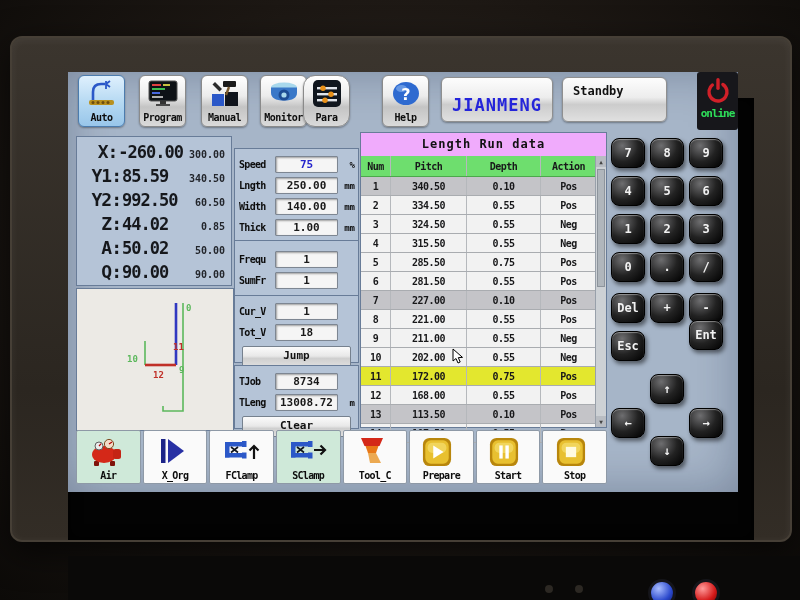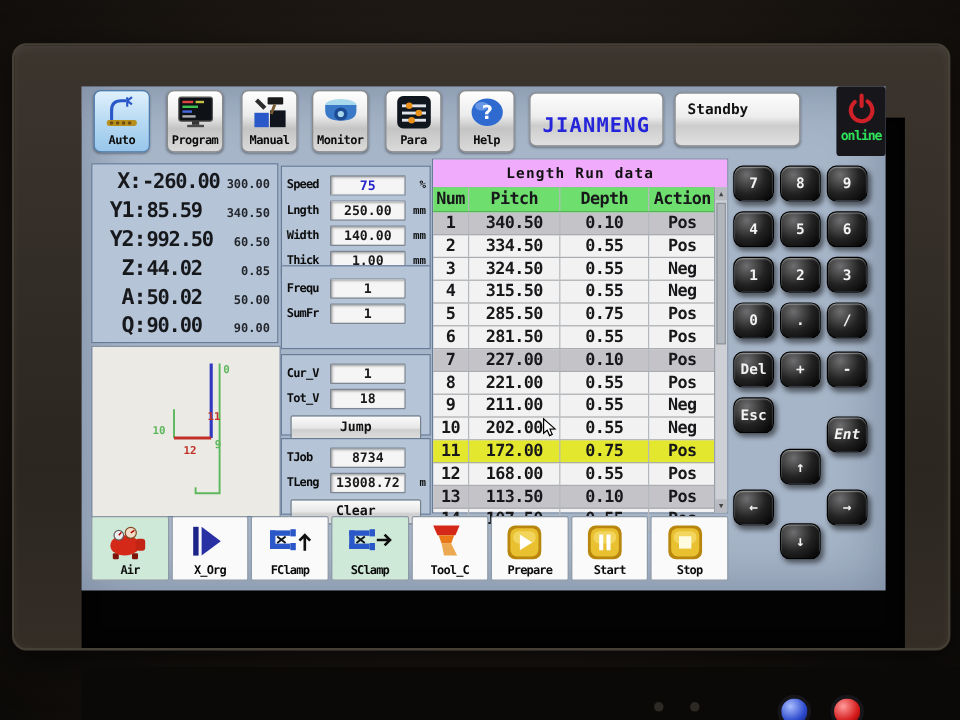--- a/index.html
+++ b/index.html
@@ -49,43 +49,43 @@
   .panel{position:absolute;background:#b5c4d7;border:1px solid #687c98;box-sizing:border-box;}
   #coord-panel{left:8px;top:64px;width:156px;height:150px;padding:4px 6px 0 2px;}
   .axis-row{display:flex;align-items:baseline;height:24px;}
   .axis-label{width:42px;text-align:right;font-size:18px;font-weight:bold;color:#16181c;letter-spacing:-1px;}
   .axis-value{flex:1;font-size:17px;font-weight:bold;color:#16181c;letter-spacing:-1px;padding-left:1px;}
   .axis-target{width:46px;text-align:right;font-size:10px;font-weight:bold;color:#23262c;}
 
   #sketch-panel{left:8px;top:216px;width:156px;height:141px;background:#eceae5;border:1px solid #687c98;}
 
   .mid{left:166px;width:125px;padding-top:5px;}
-  #mid-1{top:66px;height:93px;}
-  #mid-2{top:149px;height:70px;padding-top:8px;}
+  #mid-1{top:76px;height:93px;}
+  #mid-2{top:168px;height:56px;padding-top:8px;}
   #mid-3{top:223px;height:68px;}
   #mid-4{top:293px;height:64px;}
   .f-row{display:flex;align-items:center;height:21px;padding:0 3px 0 4px;}
   .f-label{width:36px;font-size:10px;font-weight:bold;color:#0d0d0d;letter-spacing:-.7px;}
   .f-input{flex:1;height:15px;background:#f5f5f5;border:1px solid #7d8692;border-radius:1px;
     box-shadow:inset 1px 1px 2px rgba(0,0,0,.35);font-size:11px;font-weight:bold;color:#1a1a1a;
     text-align:center;line-height:15px;cursor:text;}
   .f-input.blue{color:#2424cc;}
   .f-unit{width:17px;text-align:right;font-size:9px;font-weight:bold;color:#0d0d0d;}
   .bar-btn{height:19px;margin:3px 7px 0 7px;border:1px solid #76818e;border-radius:2px;cursor:pointer;
     background:linear-gradient(#fbfbfb,#e8e8e8 48%,#cfcfcf 60%,#dedede);
     font-size:11px;font-weight:bold;color:#111;text-align:center;line-height:18px;}
 
   
   #run-table{left:292px;top:60px;width:247px;height:296px;background:#f2f2f2;border:1px solid #687c98;}
   .tbl-title{height:23px;background:#f0abfc;border-bottom:1px solid #8a97a8;
     font-size:12px;font-weight:bold;color:#111;text-align:center;line-height:23px;letter-spacing:1px;}
   .tbl-grid{position:absolute;left:0;top:23px;right:10px;bottom:0;}
   .tbl-row{display:flex;height:18px;border-bottom:1px solid #a9acb0;}
   .tbl-row.hdr{height:20px;background:#6ede6e;border-bottom:1px solid #4ca84c;}
-  .tbl-cell{box-sizing:border-box;border-right:1px solid #b5b8bc;font-size:14px;font-weight:bold;color:#18181a;
+  .tbl-cell{box-sizing:border-box;border-right:1px solid #b5b8bc;font-size:10px;font-weight:bold;color:#18181a;
     display:flex;align-items:center;justify-content:center;letter-spacing:-.5px;}
   .c-num{width:30px;}.c-pitch{width:76px;}.c-depth{width:74px;}.c-action{flex:1;border-right:none;}
   .tbl-row.gray{background:#c4c4c8;}
   .tbl-row.selected{background:#e3e72e;}
   .tbl-scroll{position:absolute;right:0;top:23px;bottom:0;width:10px;background:#cdd1d5;border-left:1px solid #98a0aa;cursor:pointer;}
   .scr-arrow{position:absolute;left:0;width:10px;height:11px;background:#b8bcc2;font-size:6px;color:#444;
     text-align:center;line-height:11px;}
   .scr-thumb{position:absolute;left:1px;top:13px;width:8px;height:118px;background:#b0b6bc;border:1px solid #8d949c;box-sizing:border-box;}
 
   
@@ -158,21 +158,21 @@
   </div>
       <div class="navbtn" style="left: 192px;">
     <span class="icon-slot"><svg viewBox="0 0 32 28" width="32" height="28">
             <ellipse cx="16" cy="7.5" rx="13" ry="5" fill="#a8d8ec"></ellipse>
             <path d="M3 7.5 h26 v5 q0 8 -13 8 t-13 -8 z" fill="#3a78c8"></path>
             <circle cx="16" cy="15" r="5.5" fill="#1c4c94"></circle>
             <circle cx="16" cy="15" r="2.6" fill="#a8d8ec"></circle>
           </svg></span>
     <span class="nav-label">Monitor</span>
   </div>
-      <div class="navbtn" style="left: 253px;">
+      <div class="navbtn" style="left: 235px; border-radius: 12px;">
     <span class="icon-slot"><svg viewBox="0 0 32 28" width="32" height="28">
             <rect x="2" y="0" width="28" height="27" rx="5" fill="#10161e"></rect>
             <g fill="#e0e4ea">
               <rect x="6" y="7" width="20" height="2.4"></rect>
               <rect x="6" y="13" width="20" height="2.4"></rect>
               <rect x="6" y="19" width="20" height="2.4"></rect>
             </g>
             <g fill="#e89018">
               <circle cx="12" cy="8.2" r="2.7"></circle>
               <circle cx="20" cy="14.2" r="2.7"></circle>
@@ -431,21 +431,21 @@
       <div class="key" style="left: 543px; top: 142px;">1</div>
       <div class="key" style="left: 582px; top: 142px;">2</div>
       <div class="key" style="left: 621px; top: 142px;">3</div>
       <div class="key" style="left: 543px; top: 180px;">0</div>
       <div class="key" style="left: 582px; top: 180px;">.</div>
       <div class="key" style="left: 621px; top: 180px;">/</div>
       <div class="key" style="left: 543px; top: 221px;">Del</div>
       <div class="key" style="left: 582px; top: 221px;">+</div>
       <div class="key" style="left: 621px; top: 221px;">-</div>
       <div class="key" style="left: 543px; top: 259px;">Esc</div>
-      <div class="key" style="left: 621px; top: 275px; font-style: italic;">Ent</div>
+      <div class="key" style="left: 621px; top: 248px;">Ent</div>
       <div class="key" style="left: 582px; top: 302px;">↑</div>
       <div class="key" style="left: 543px; top: 336px;">←</div>
       <div class="key" style="left: 621px; top: 336px;">→</div>
       <div class="key" style="left: 582px; top: 364px;">↓</div>
     </div>
 
   <div id="bottom-bar">
       <div class="botbtn active">
     <span class="icon-slot"><svg viewBox="0 0 36 30" width="36" height="30">
             <rect x="5" y="24" width="5" height="5" rx="1" fill="#7e130a"></rect>

